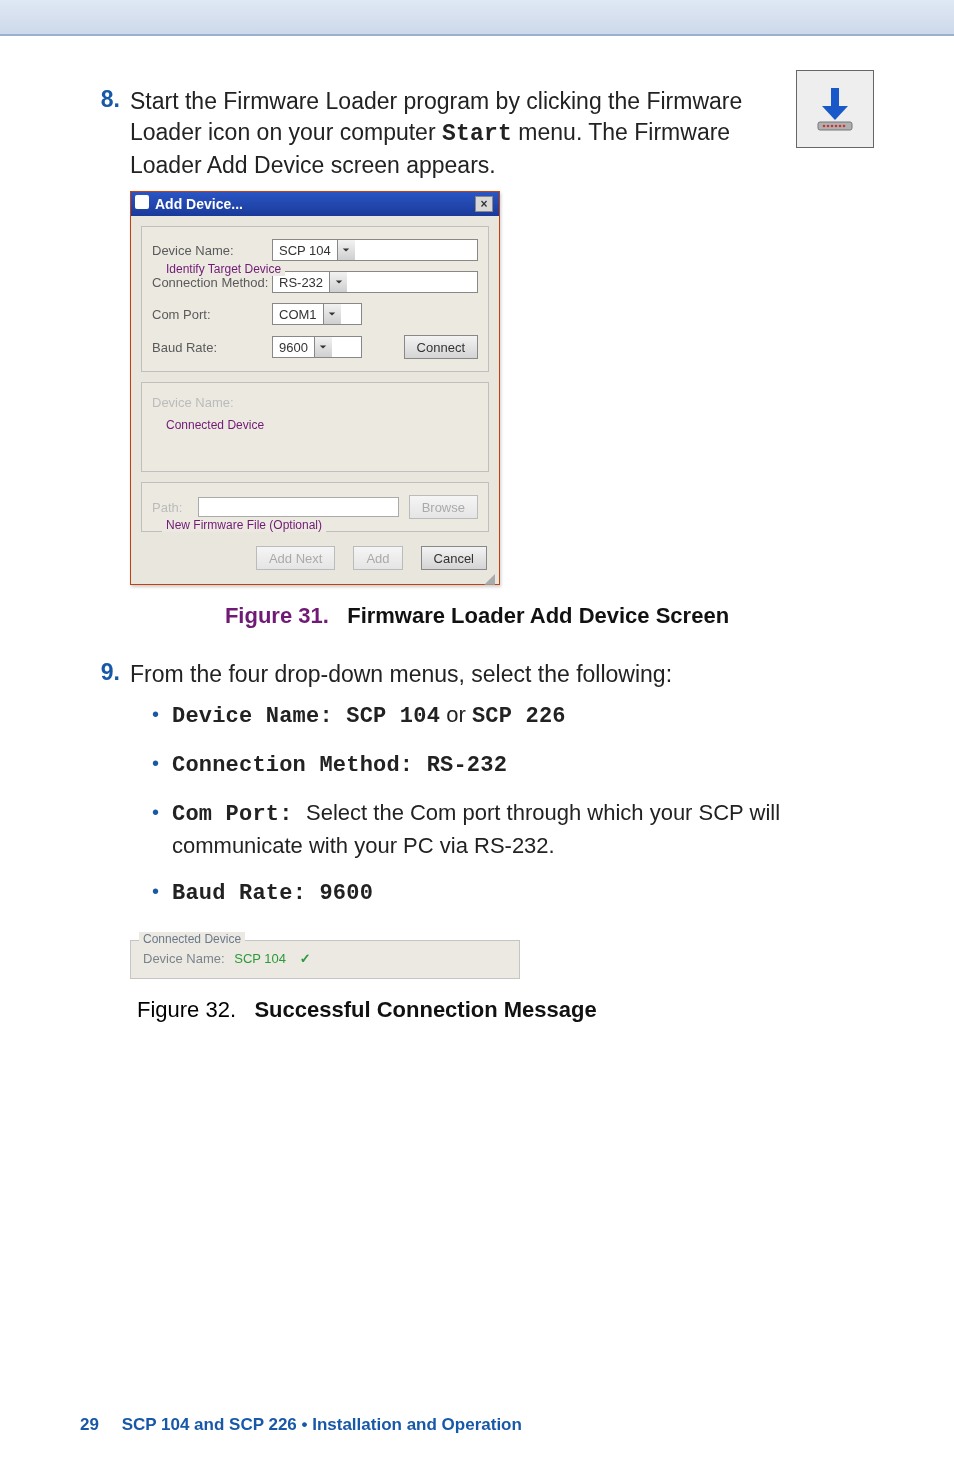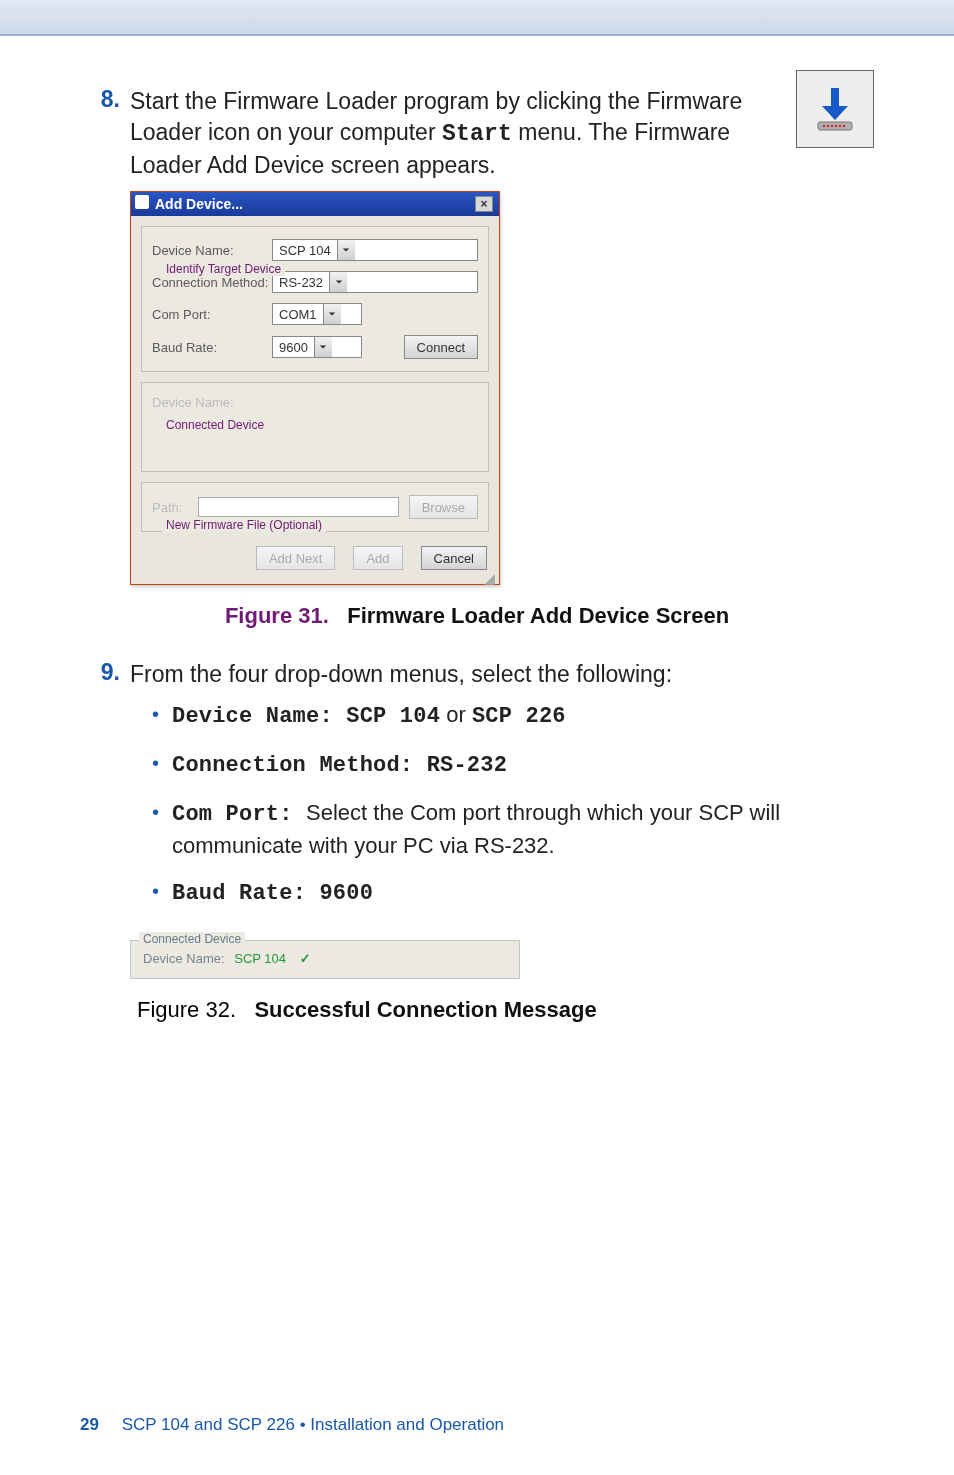--- a/index.html
+++ b/index.html
@@ -45,21 +45,21 @@
   .caption .lbl { color:#701a75; font-weight:700; }
   .caption .txt { font-weight:700; color:#111; }
   ul.bullets { margin:10px 0 18px 0; padding-left:22px; list-style:none; }
   ul.bullets li { margin-bottom:16px; font-size:22px; line-height:1.4; position:relative; padding-left:20px;}
   ul.bullets li::before { content:"•"; color:#1858a8; position:absolute; left:0; top:0; font-size:20px;}
   .footer {
     position:absolute; bottom:40px; left:80px;
     font-size:17px;
   }
   .footer .pg { color:#1858a8; font-weight:700; margin-right:18px;}
-  .footer .doc { color:#1858a8; font-weight:400;}
+  .footer .doc { color:#1858a8; font-weight:700;}
 
   
   .win {
     width:370px; margin:10px 0 0 50px;
     background:#e9e6de;
     border:1px solid #c2410c;
     font-family: Tahoma, Arial, sans-serif;
     font-size:13px;
     color:#333;
     box-shadow: 1px 2px 3px rgba(0,0,0,0.2);

